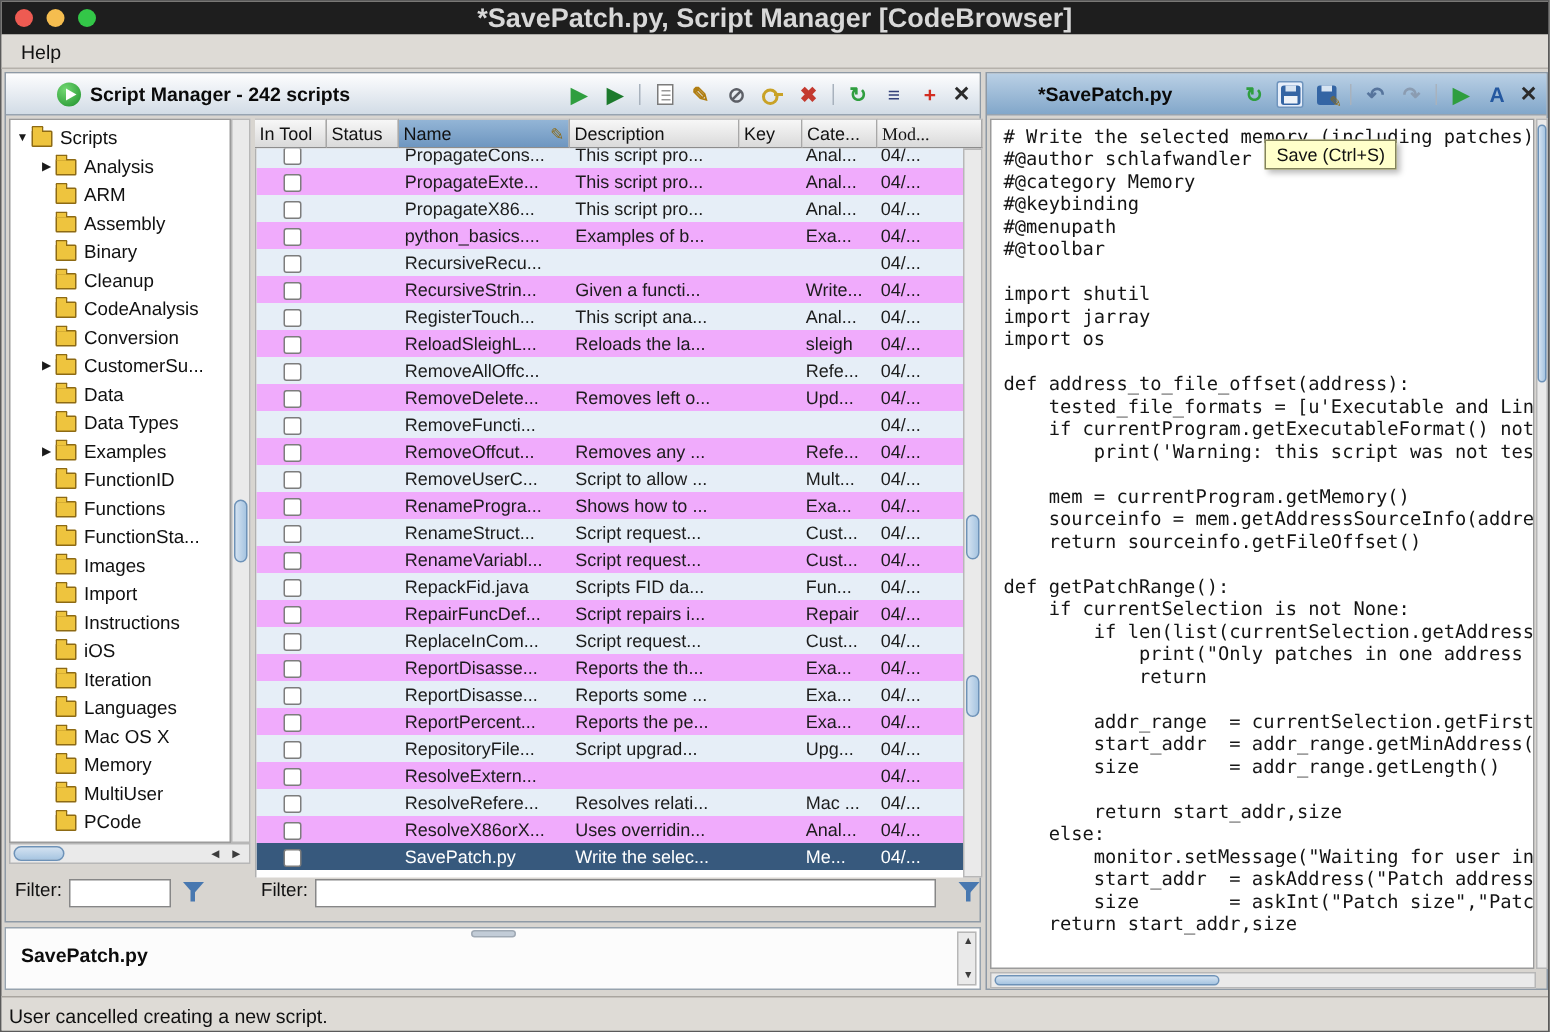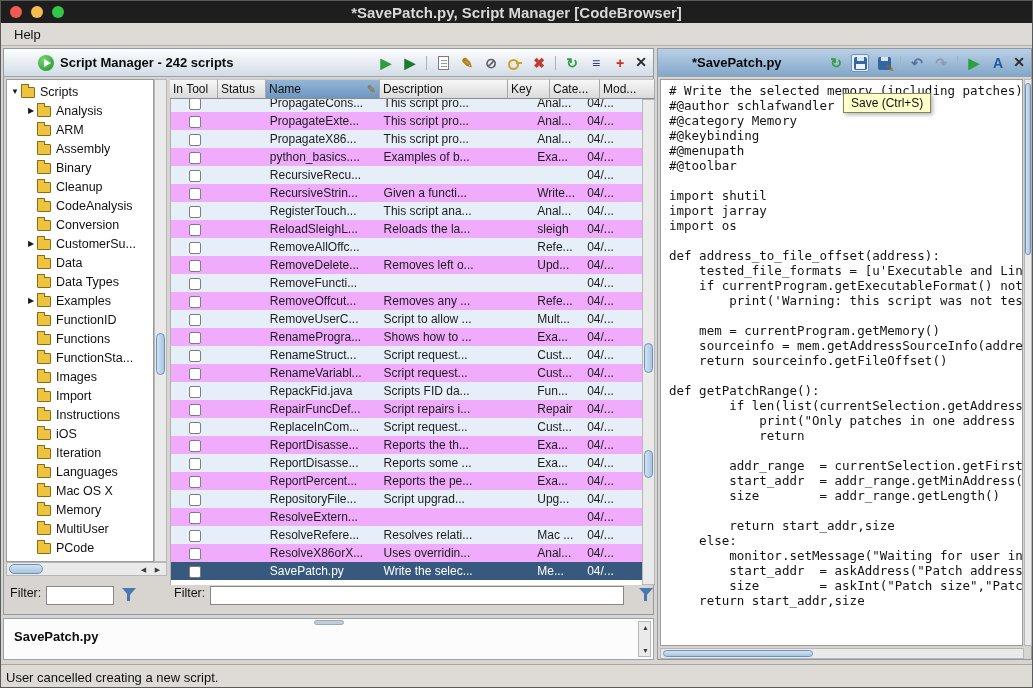--- a/index.html
+++ b/index.html
@@ -5,21 +5,21 @@
   *{margin:0;padding:0;box-sizing:border-box;}
   html,body{background:#4a4a4a;}
   .window{position:relative;width:1033px;height:688px;background:#d8d5d0;overflow:hidden;
           font-family:"Liberation Sans",sans-serif;border:1px solid #5a5a5a;}
   
   .titlebar{position:absolute;left:0;top:0;width:100%;height:22px;background:#1e1e1e;display:flex;align-items:center;}
   .tl{width:12px;height:12px;border-radius:50%;margin-left:9px;flex:0 0 12px;}
   .tl.red{background:#ee5b52;}
   .tl.yellow{background:#f5bd4f;}
   .tl.green{background:#33c748;}
-  .title-text{position:absolute;left:0;right:0;text-align:center;color:#d8d8d8;font-size:15px;font-weight:bold;pointer-events:none;}
+  .title-text{position:absolute;left:0;right:0;text-align:center;color:#d8d8d8;font-size:18px;font-weight:bold;pointer-events:none;}
   
   .menubar{position:absolute;left:0;top:22px;width:100%;height:23px;background:#dedbd6;border-bottom:1px solid #b5b1ab;display:flex;align-items:center;}
   .menu-item{padding:2px 9px;margin-left:4px;font-size:13px;color:#111;}
   
   .left-panel{position:absolute;left:2px;top:47px;width:651px;height:567px;background:#d8d5d0;border:1px solid #8e9aa6;}
   .right-panel{position:absolute;left:656px;top:47px;width:375px;height:612px;background:#d8d5d0;border:1px solid #8e9aa6;}
   .panel-header{position:absolute;left:0;top:0;right:0;height:28px;background:linear-gradient(#fdfdfe,#d2dce6);border-bottom:1px solid #97a4b1;display:flex;align-items:center;padding-left:28px;}
   .right-panel .panel-header{background:linear-gradient(#bad0e5,#82a7ca);}
   .ph-title{font-weight:bold;font-size:13px;color:#0a0a0a;margin-left:6px;white-space:nowrap;}
   .panel-close{position:absolute;right:4px;top:6px;width:16px;height:16px;text-align:center;line-height:14px;font-size:14px;font-weight:bold;color:#2b2b2b;}
@@ -41,21 +41,21 @@
   
   .scroll-v,.scroll-h{position:absolute;background:#eaeaea;border:1px solid #b7b7b7;}
   .sthumb{position:absolute;background:linear-gradient(90deg,#d3e2f1,#a7c5e1);border:1px solid #6d92b8;border-radius:6px;}
   .scroll-h .sthumb{background:linear-gradient(#d3e2f1,#a7c5e1);}
   .sarrow{position:absolute;font-size:7px;color:#3c3c3c;width:13px;text-align:center;top:2px;line-height:9px;}
   
   .table-header{position:absolute;left:166px;top:30px;width:485px;height:20px;display:flex;}
   .th{background:linear-gradient(#f7f7f7,#dadada);border-right:1px solid #a8a8a8;border-top:1px solid #c6c6c6;border-bottom:1px solid #8d8d8d;font-size:12px;color:#111;padding:0 3px;display:flex;align-items:center;overflow:hidden;white-space:nowrap;}
   .th.name{background:linear-gradient(#93b5d6,#6e96c0);justify-content:space-between;}
   .sort-pencil{font-size:11px;color:#8d6a14;}
-  .h-intool{width:48px;}.h-status{width:48px;}.h-name{width:114px;}.h-desc{width:128px;}.h-key{width:42px;}.h-cat{width:50px;}.h-mod{flex:1;}
+  .h-intool{width:48px;}.h-status{width:48px;}.h-name{width:114px;}.h-desc{width:113px;}.h-key{width:42px;}.h-cat{width:50px;}.h-mod{flex:1;font-family:Liberation Serif, serif;}
   .table-body{position:absolute;left:166px;top:50px;width:472px;height:486px;background:#fff;overflow:hidden;border-left:1px solid #b0b0b0;}
   .rows-inner{margin-top:-5px;}
   .trow{display:flex;height:18px;align-items:flex-start;}
   .trow.even{background:#e6eef7;}
   .trow.odd{background:#f0abfc;}
   .trow.sel{background:#37597d;}
   .tc{overflow:hidden;white-space:nowrap;font-size:12px;padding:0 3px;color:#1c1c1c;height:18px;line-height:18px;}
   .trow.sel .tc{color:#fff;}
   .c-intool{width:48px;display:flex;align-items:center;justify-content:center;padding:0;}
   .c-status{width:48px;}.c-name{width:114px;}.c-desc{width:112px;}.c-key{width:42px;}.c-cat{width:50px;}.c-mod{width:58px;}
@@ -677,20 +677,21 @@
         <div class="code-line">def address_to_file_offset(address):</div>
         <div class="code-line">    tested_file_formats = [u'Executable and Linking Format (ELF)']</div>
         <div class="code-line">    if currentProgram.getExecutableFormat() not in tested_file_formats:</div>
         <div class="code-line">        print('Warning: this script was not tested with this executable format')</div>
         <div class="code-line"></div>
         <div class="code-line">    mem = currentProgram.getMemory()</div>
         <div class="code-line">    sourceinfo = mem.getAddressSourceInfo(address)</div>
         <div class="code-line">    return sourceinfo.getFileOffset()</div>
         <div class="code-line"></div>
         <div class="code-line">def getPatchRange():</div>
+        <div class="code-line">    if currentSelection is not None:</div>
         <div class="code-line">        if len(list(currentSelection.getAddressRanges())) &gt; 1:</div>
         <div class="code-line">            print("Only patches in one address range are supported")</div>
         <div class="code-line">            return</div>
         <div class="code-line"></div>
         <div class="code-line">        addr_range  = currentSelection.getFirstRange()</div>
         <div class="code-line">        start_addr  = addr_range.getMinAddress()</div>
         <div class="code-line">        size        = addr_range.getLength()</div>
         <div class="code-line"></div>
         <div class="code-line">        return start_addr,size</div>
         <div class="code-line">    else:</div>

